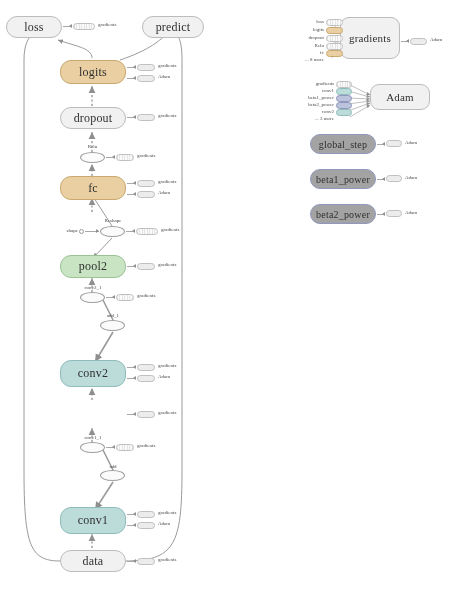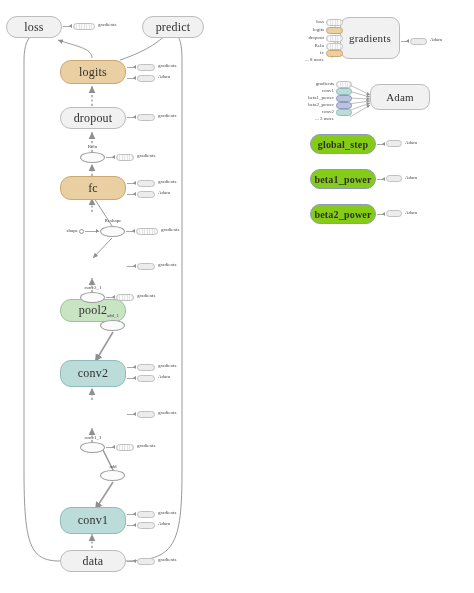--- a/index.html
+++ b/index.html
@@ -10,23 +10,23 @@
   svg.edges{position:absolute;left:0;top:0;width:474px;height:593px;}
 
   
   .node{position:absolute;box-sizing:border-box;
         border:1px solid #b5b5b5;border-radius:9px;
         display:flex;align-items:center;justify-content:center;
         font-size:10.5px;letter-spacing:.2px;color:#30302f;
         background:#f0f0f0;}
   .node.grey{background:#f1f1f1;border-color:#bcbcbc;}
   .node.tan{background:#e9cfa2;border-color:#c9a96f;}
-  .node.green{background:#c8e4c3;border-color:#9cc396;margin-top:44px;}
+  .node.green{background:#c8e4c3;border-color:#9cc396;}
   .node.teal{background:#bcdcda;border-color:#8fbcba;}
-  .node.blue{background:#84cc16;border-color:#9098bd;font-weight:bold;}
+  .node.blue{background:#a3a3a3;border-color:#9098bd;}
   .node.big{border-radius:11px;font-size:12px;}
 
   
   .ell{position:absolute;box-sizing:border-box;
        border:1px solid #9f9f9f;background:#fbfbfb;border-radius:50%;}
   .ell-label{position:absolute;font-size:5px;color:#444;
              white-space:nowrap;text-align:center;}
 
   
   .dot{position:absolute;width:5px;height:5px;border-radius:50%;

